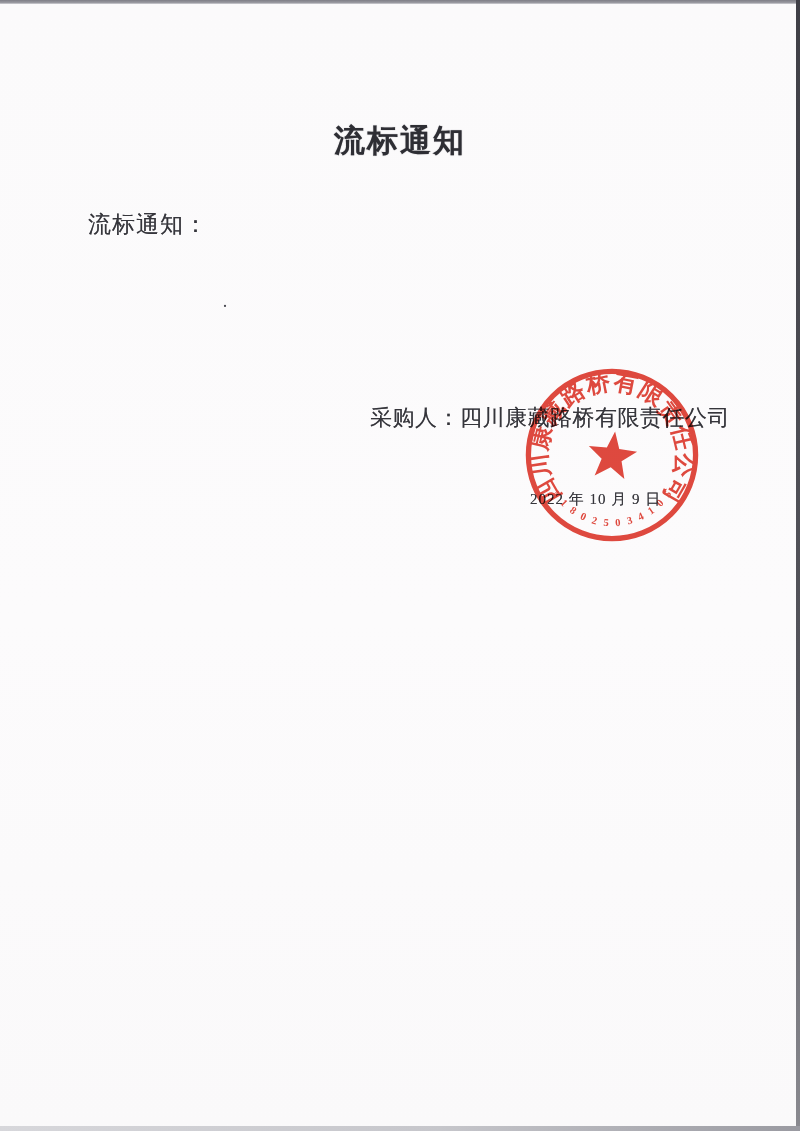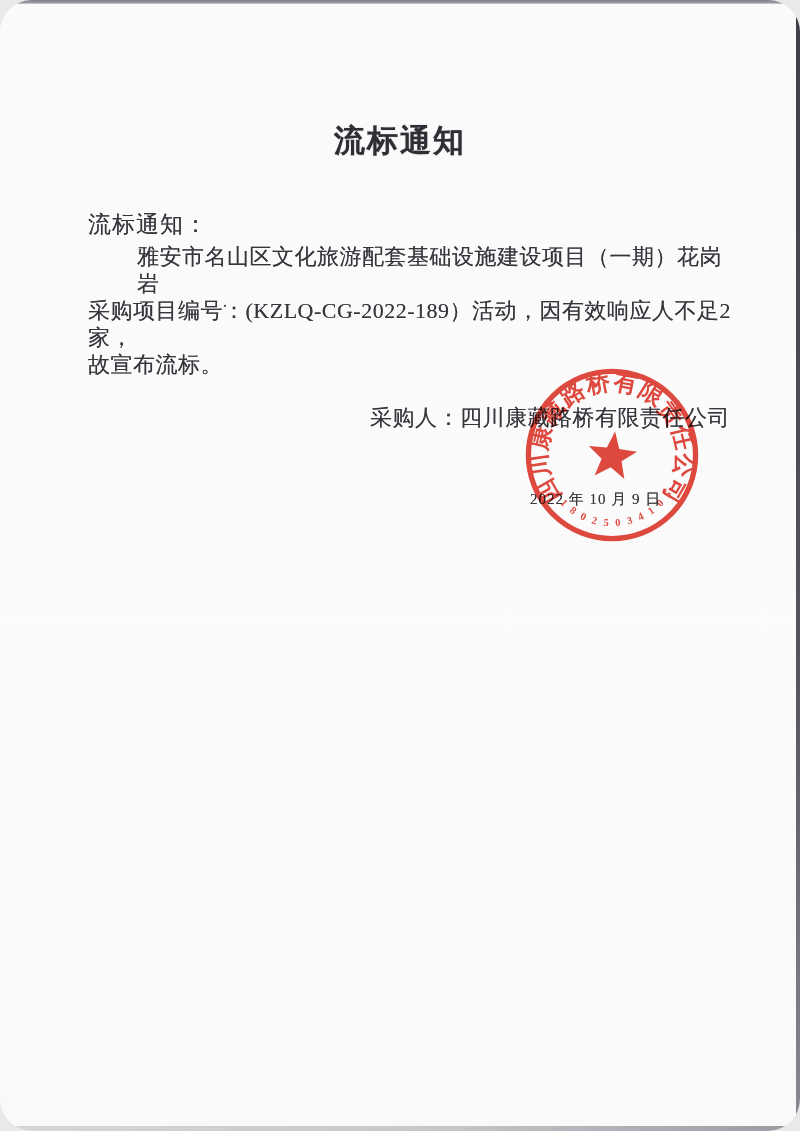--- a/index.html
+++ b/index.html
@@ -9,21 +9,20 @@
   }
   .page {
     position: relative;
     width: 800px;
     height: 1131px;
     margin: 0 auto;
     background: linear-gradient(180deg, #fbfafb 0%, #fcfbfc 55%, #faf9fa 100%);
     overflow: hidden;
     font-family: "Liberation Serif", "DejaVu Serif", serif;
     color: #35353b;
-    border-radius: 32px;
   }
   
   .edge-top {
     position: absolute; left: 0; top: 0; width: 100%; height: 4px;
     background: linear-gradient(180deg, #7e7e86 0%, #9b9ba2 70%, #d8d8dc 100%);
   }
   .edge-right {
     position: absolute; right: 0; top: 0; width: 4px; height: 100%;
     background: linear-gradient(180deg, #3f3f46 0%, #55555c 60%, #8a8a90 100%);
   }
@@ -101,25 +100,20 @@
 <div class="page">
 
   <div class="edge-top"></div>
   <div class="edge-right"></div>
   <div class="edge-bottom"></div>
 
   <h1 class="doc-title">流标通知</h1>
 
   <div class="salutation">流标通知：</div>
 
-  <div class="body-block">
-    <div class="body-line indent">雅安市名山区文化旅游配套基础设施建设项目（一期）花岗岩</div>
-    <div class="body-line">采购项目编号：(KZLQ-CG-2022-189）活动，因有效响应人不足2家，</div>
-    <div class="body-line">故宣布流标。</div>
-  </div>
 
   <div class="stray-mark">·</div>
 
   <div class="purchaser-line">采购人：四川康藏路桥有限责任公司</div>
 
   <div class="date-line">2022 年 10 月 9 日</div>
 
   <div class="stamp">
     <svg viewBox="0 0 200 200" width="176" height="176" aria-hidden="true">
       <circle id="seal-ring" cx="100" cy="100" r="95" fill="none" stroke-width="6" stroke="#df3a2e"></circle>

